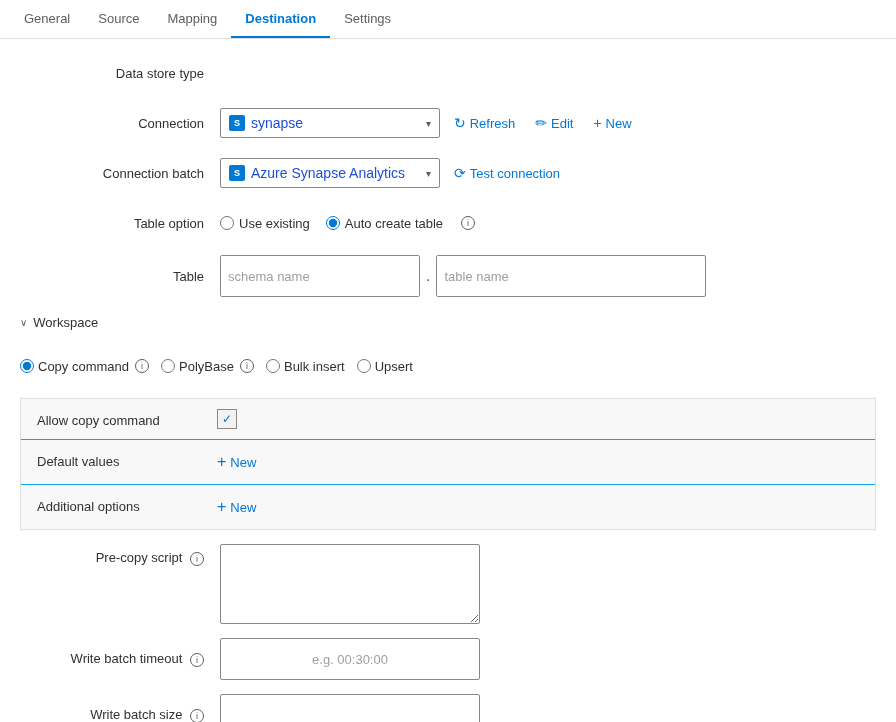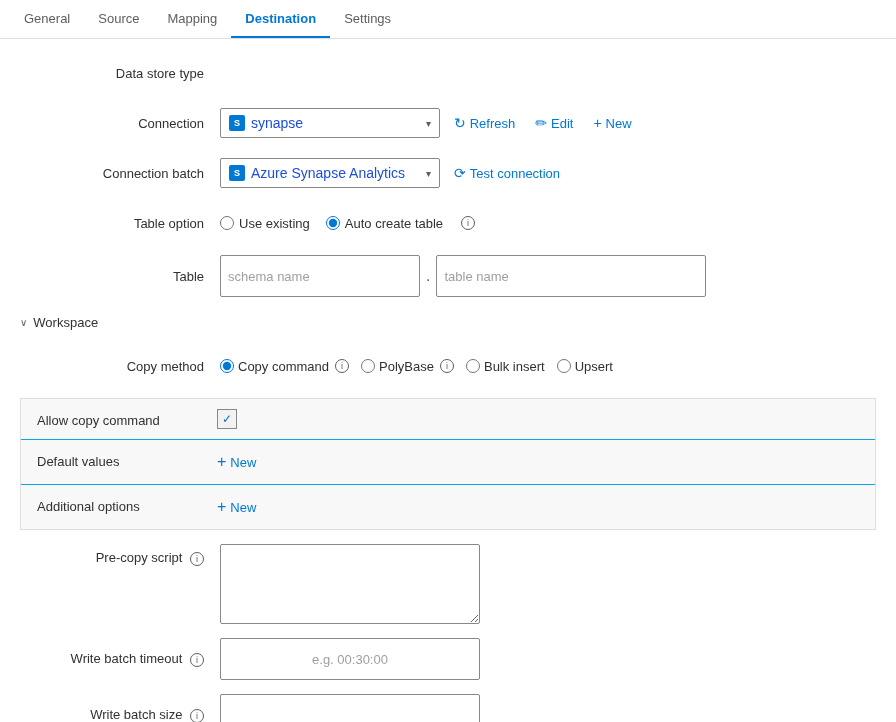--- a/index.html
+++ b/index.html
@@ -372,21 +372,20 @@
       </div>
     </div>
   </div>
 
   <div class="advanced-toggle">
     <span class="chevron">∨</span>
     <span>Workspace</span>
   </div>
 
   <div class="form-row">
-    <div class="form-label">Copy method</div>
     <div class="form-controls">
       <div class="copy-method-group">
         <label class="copy-method-item">
           <input type="radio" name="copyMethod" value="copy_command" checked="" style="">
           <span>Copy command</span>
           <span class="info-icon">i</span>
         </label>
         <label class="copy-method-item">
           <input type="radio" name="copyMethod" value="polybase" style="">
           <span>PolyBase</span>

